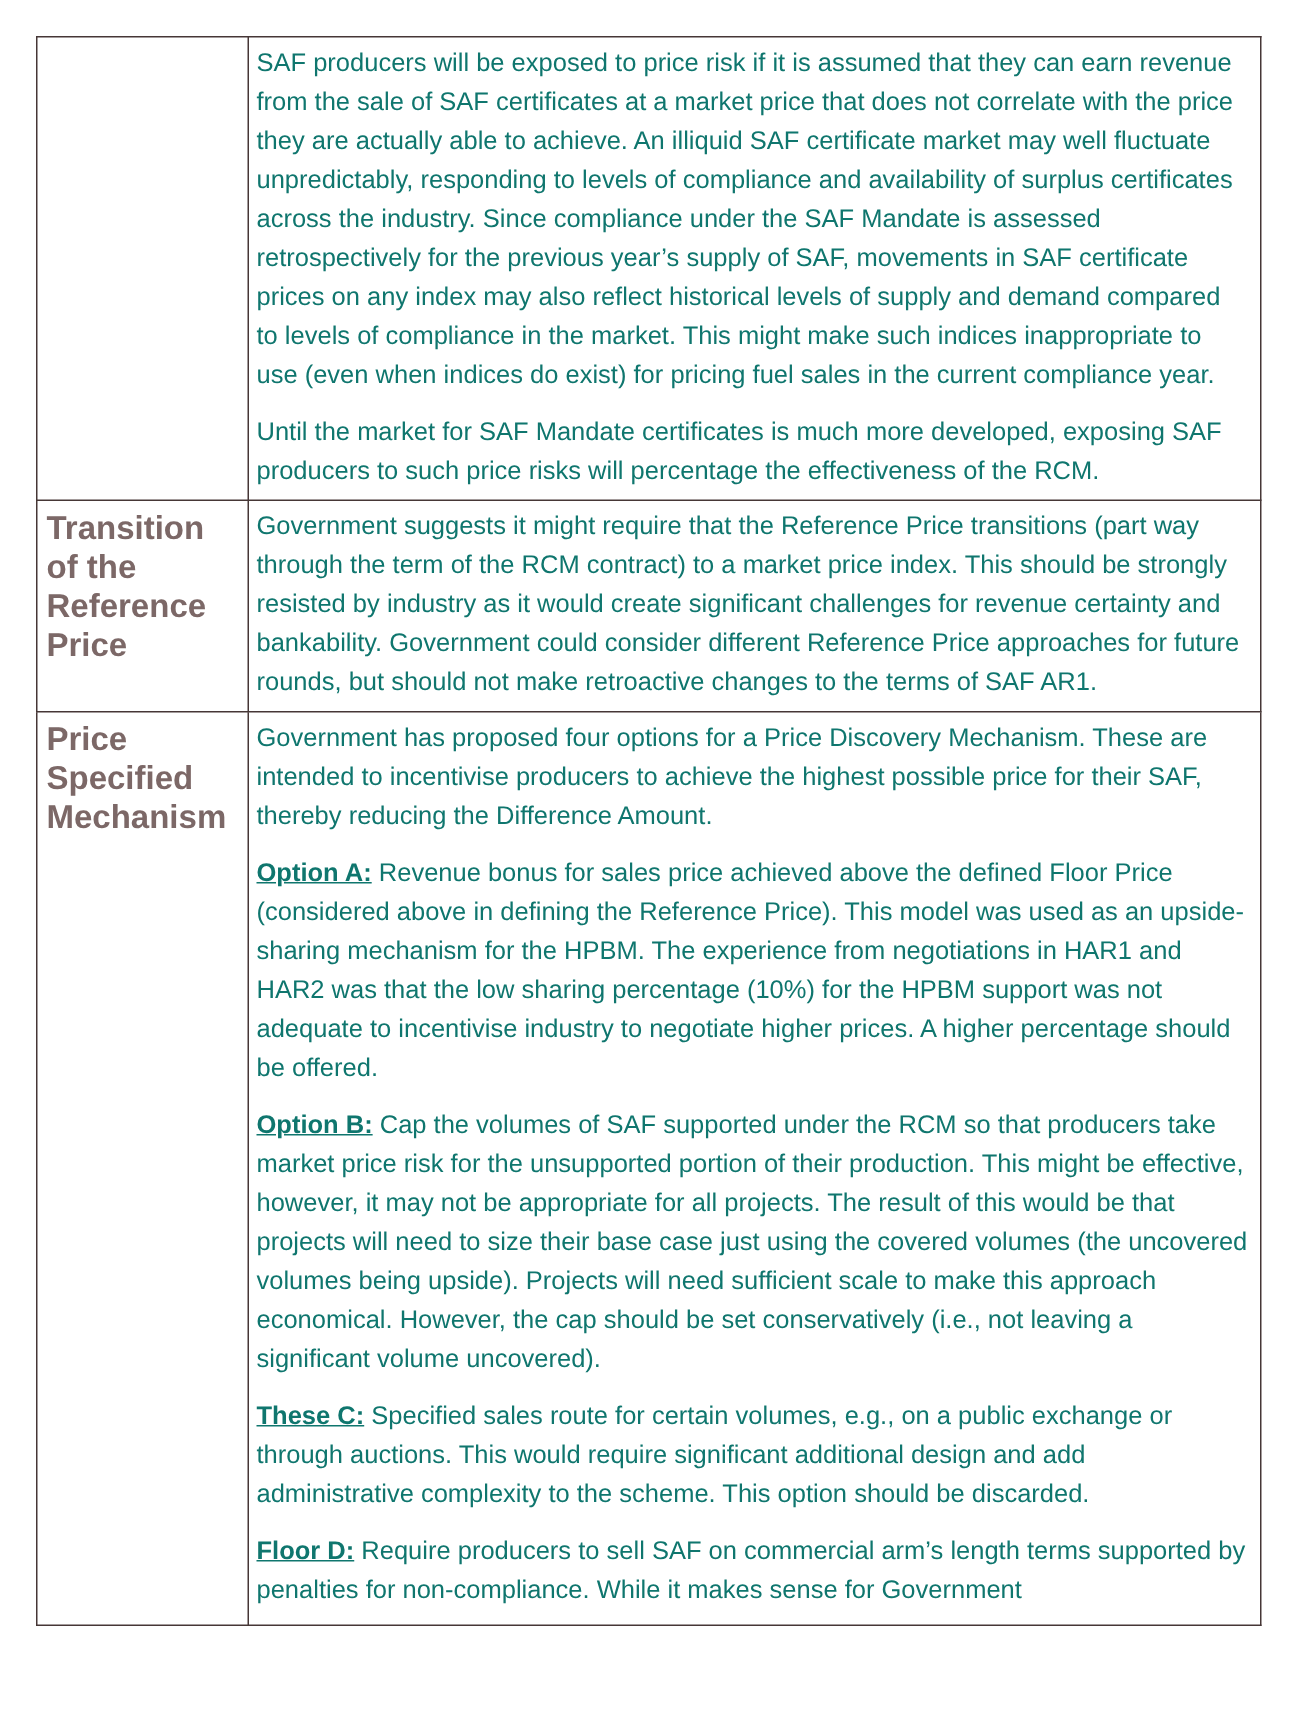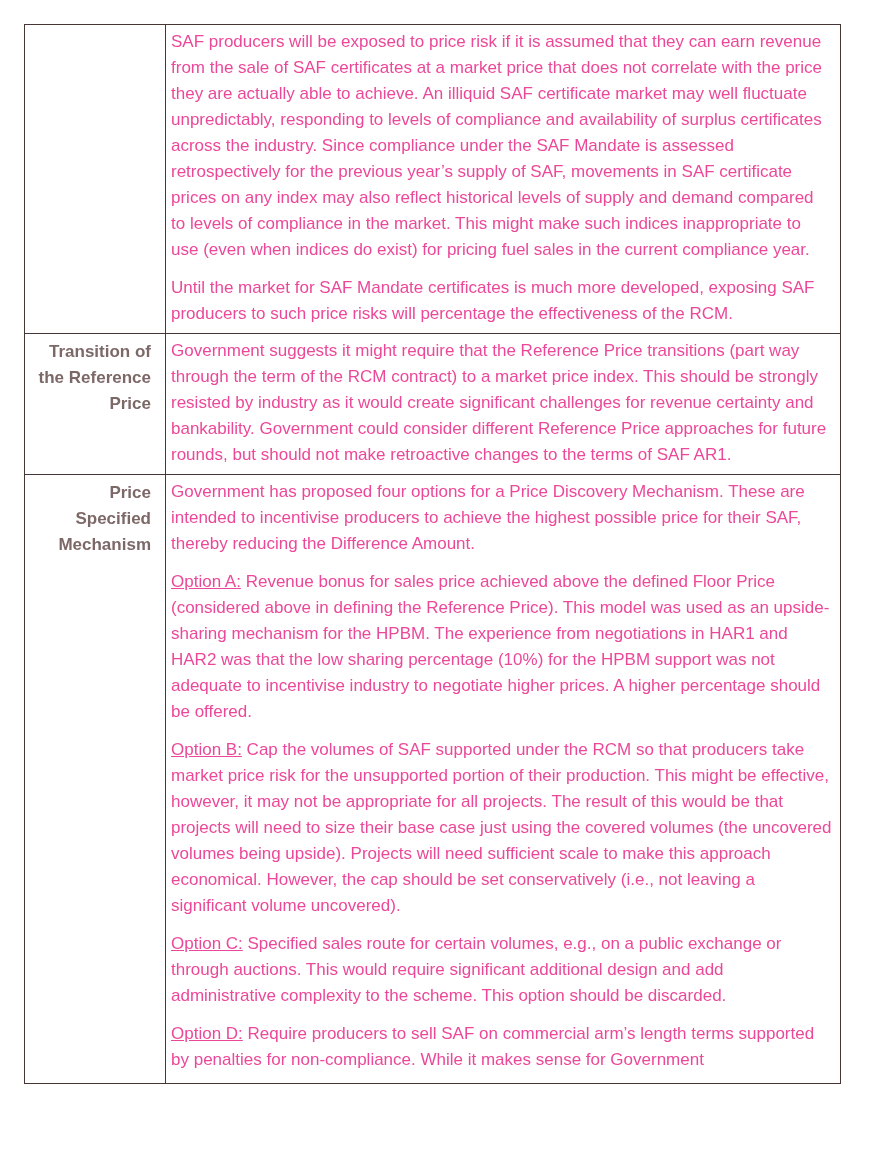--- a/index.html
+++ b/index.html
@@ -26,44 +26,43 @@
   table.doc-table td {
     border: 1px solid #463736;
     vertical-align: top;
     padding: 0;
   }
   td.head-cell {
     width: 140px;
   }
   .head-inner {
     padding: 5px 14px 6px 6px;
-    font-size: 17px;
+    font-size: 22px;
     line-height: 26px;
     font-weight: bold;
     color: #7c6867;
-    text-align: right;
   }
   .body-inner {
     padding: 4px 8px 6px 5px;
     font-size: 17px;
     line-height: 26px;
-    color: #ec4899;
+    color: #0f766e;
   }
   .body-inner p {
     margin: 0 0 12px 0;
   }
   .body-inner p:last-child {
     margin-bottom: 0;
   }
   .row3-clip {
     height: 598px;
     overflow: hidden;
   }
   .opt-lead {
-    font-weight: normal;
+    font-weight: bold;
     text-decoration: underline;
   }
 </style>
 </head>
 <body>
 
 <div class="page">
   <table class="doc-table">
     <tbody>
       <tr>
@@ -91,20 +90,20 @@
 
       <tr>
         <td class="head-cell">
           <div class="head-inner">Price Specified Mechanism</div>
         </td>
         <td>
           <div class="body-inner row3-clip">
             <p><span class="opt-lead"></span><span>Government has proposed four options for a Price Discovery Mechanism. These are intended to incentivise producers to achieve the highest possible price for their SAF, thereby reducing the Difference Amount.</span></p>
             <p><span class="opt-lead">Option A:</span><span> Revenue bonus for sales price achieved above the defined Floor Price (considered above in defining the Reference Price). This model was used as an upside-sharing mechanism for the HPBM. The experience from negotiations in HAR1 and HAR2 was that the low sharing percentage (10%) for the HPBM support was not adequate to incentivise industry to negotiate higher prices. A higher percentage should be offered.</span></p>
             <p><span class="opt-lead">Option B:</span><span> Cap the volumes of SAF supported under the RCM so that producers take market price risk for the unsupported portion of their production. This might be effective, however, it may not be appropriate for all projects. The result of this would be that projects will need to size their base case just using the covered volumes (the uncovered volumes being upside). Projects will need sufficient scale to make this approach economical. However, the cap should be set conservatively (i.e., not leaving a significant volume uncovered).</span></p>
-            <p><span class="opt-lead">Option C:</span><span> Specified sales route for certain volumes, e.g., on a public exchange or through auctions. This would require significant additional design and add administrative complexity to the scheme. This option should be discarded.</span></p>
-            <p><span class="opt-lead">Option D:</span><span> Require producers to sell SAF on commercial arm’s length terms supported by penalties for non-compliance. While it makes sense for Government</span></p>
+            <p><span class="opt-lead">These C:</span><span> Specified sales route for certain volumes, e.g., on a public exchange or through auctions. This would require significant additional design and add administrative complexity to the scheme. This option should be discarded.</span></p>
+            <p><span class="opt-lead">Floor D:</span><span> Require producers to sell SAF on commercial arm’s length terms supported by penalties for non-compliance. While it makes sense for Government</span></p>
           </div>
         </td>
       </tr>
     </tbody>
   </table>
 </div>
 
 </body></html>

